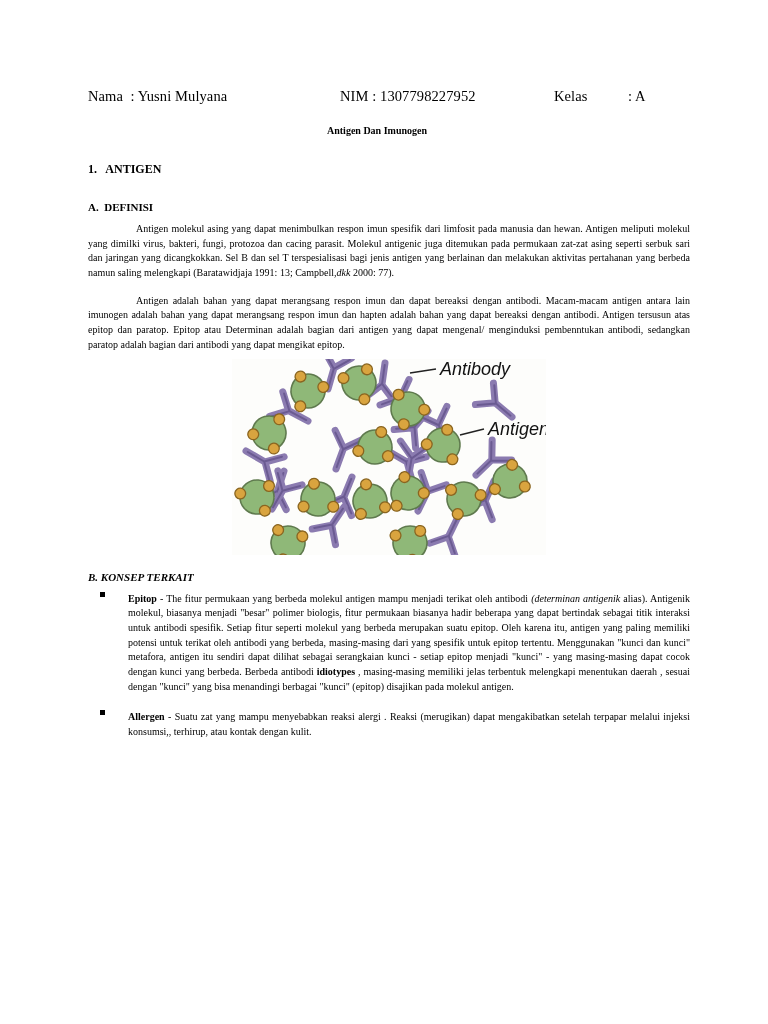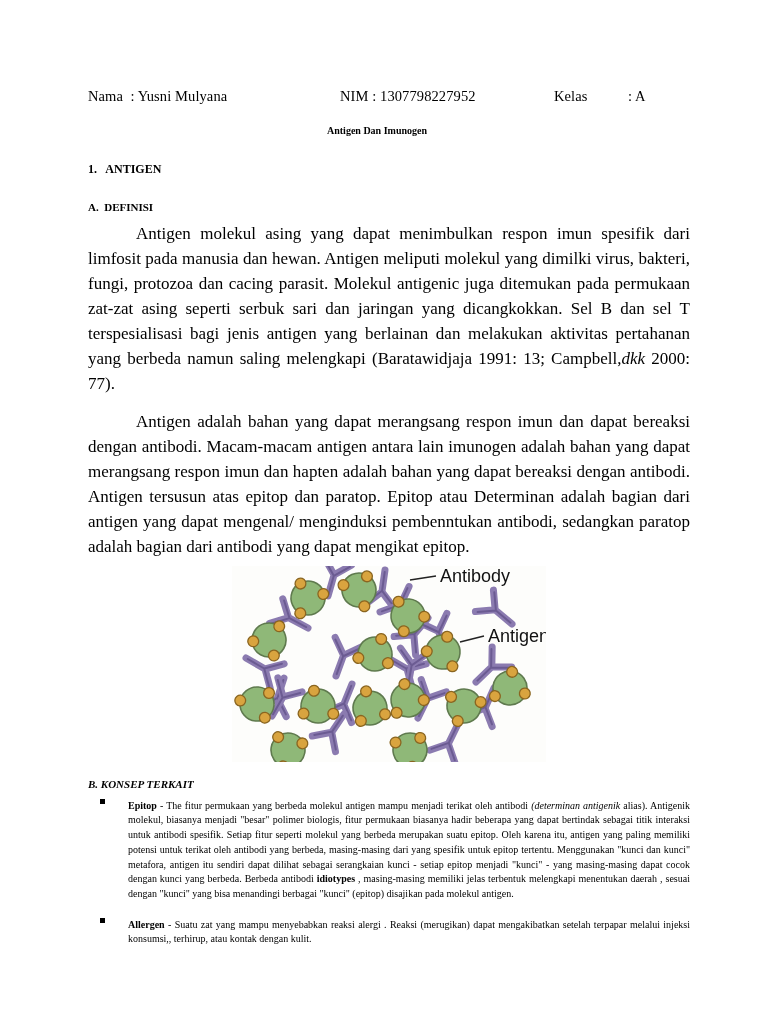--- a/index.html
+++ b/index.html
@@ -57,38 +57,39 @@
     font-size: 11px;
     font-weight: bold;
     margin: 0 0 9px 0;
     padding: 0;
     white-space: pre;
   }
   h2.sec-letter.spaced-above { margin-top: 16px; font-style: italic; }
 
   
   p.body {
-    font-size: 17px;
+    font-size: 10px;
     line-height: 1.47;
     text-align: justify;
     text-justify: inter-word;
     margin: 0 0 13px 0;
     text-indent: 48px;
   }
   p.body.tight { margin-bottom: 2px; }
 
   i, .ital { font-style: italic; }
   b, .bold { font-weight: bold; }
 
   
   .figure {
     margin: 6px 0 0 0;
     display: flex;
     justify-content: flex-start;
     padding-left: 144px;
+    font-style: italic;
   }
   .antigen-figure {
     width: 314px;
     height: 196px;
     display: block;
     background: #fdfdfb;
   }
 
   
   ul.konsep {

